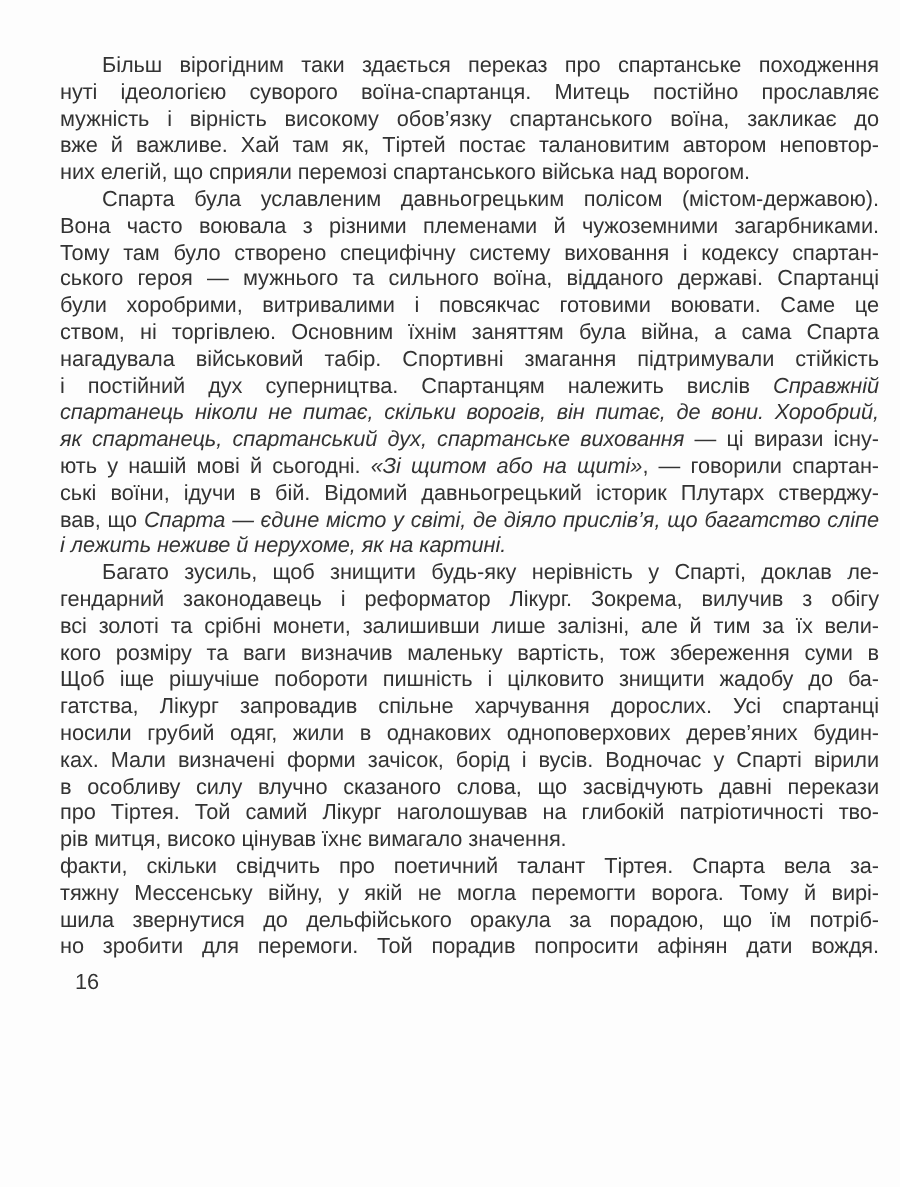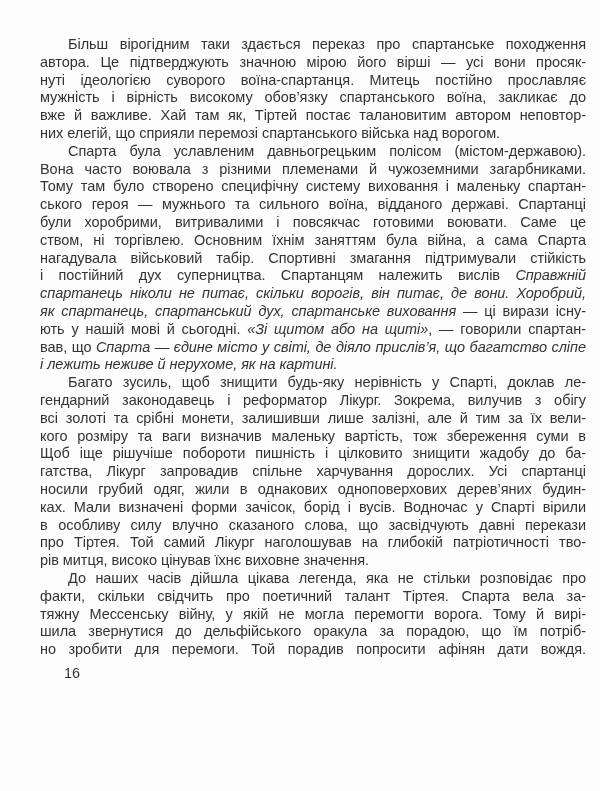--- a/index.html
+++ b/index.html
@@ -37,68 +37,67 @@
   .line.last {
     text-align-last: left;
   }
   .line.indent {
     text-indent: 28px;
   }
   .line i {
   }
   .page-number {
     margin-top: 6px;
-    margin-left: 24px;
+    margin-left: 10px;
     font-size: 14.5px;
     line-height: 17.8px;
   }
 </style>
 </head>
 <body>
 
 <div class="page">
   <div class="text-block">
       <div class="paragraph">
         <div class="line indent"><span>Більш вірогідним таки здається переказ про спартанське походження</span></div>
-        <div class="line"><span>автора. Це підтверджують значною мірою його вірші — усі вони просяк-</span></div>
         <div class="line"><span>нуті ідеологією суворого воїна-спартанця. Митець постійно прославляє</span></div>
         <div class="line"><span>мужність і вірність високому обов’язку спартанського воїна, закликає до</span></div>
         <div class="line"><span>вже й важливе. Хай там як, Тіртей постає талановитим автором неповтор-</span></div>
         <div class="line last"><span>них елегій, що сприяли перемозі спартанського війська над ворогом.</span></div>
       </div>
       <div class="paragraph">
         <div class="line indent"><span>Спарта була уславленим давньогрецьким полісом (містом-державою).</span></div>
         <div class="line"><span>Вона часто воювала з різними племенами й чужоземними загарбниками.</span></div>
-        <div class="line"><span>Тому там було створено специфічну систему виховання і маленьку спартан-</span></div>
+        <div class="line"><span>Тому там було створено специфічну систему виховання і кодексу спартан-</span></div>
         <div class="line"><span>ського героя — мужнього та сильного воїна, відданого державі. Спартанці</span></div>
         <div class="line"><span>були хоробрими, витривалими і повсякчас готовими воювати. Саме це</span></div>
         <div class="line"><span>ством, ні торгівлею. Основним їхнім заняттям була війна, а сама Спарта</span></div>
         <div class="line"><span>нагадувала військовий табір. Спортивні змагання підтримували стійкість</span></div>
         <div class="line"><span>і постійний дух суперництва. Спартанцям належить вислів </span><i>Справжній</i></div>
         <div class="line"><i>спартанець ніколи не питає, скільки ворогів, він питає, де вони. Хоробрий,</i></div>
         <div class="line"><i>як спартанець, спартанський дух, спартанське виховання</i><span> — ці вирази існу-</span></div>
         <div class="line"><span>ють у нашій мові й сьогодні. </span><i>«Зі щитом або на щиті»</i><span>, — говорили спартан-</span></div>
+        <div class="line"><span>ські воїни, ідучи в бій. Відомий давньогрецький історик Плутарх стверджу-</span></div>
         <div class="line"><span>вав, що </span><i>Спарта — єдине місто у світі, де діяло прислів’я, що багатство сліпе</i></div>
         <div class="line last"><i>і лежить неживе й нерухоме, як на картині.</i></div>
       </div>
       <div class="paragraph">
         <div class="line indent"><span>Багато зусиль, щоб знищити будь-яку нерівність у Спарті, доклав ле-</span></div>
         <div class="line"><span>гендарний законодавець і реформатор Лікург. Зокрема, вилучив з обігу</span></div>
         <div class="line"><span>всі золоті та срібні монети, залишивши лише залізні, але й тим за їх вели-</span></div>
         <div class="line"><span>кого розміру та ваги визначив маленьку вартість, тож збереження суми в</span></div>
         <div class="line"><span>Щоб іще рішучіше побороти пишність і цілковито знищити жадобу до ба-</span></div>
         <div class="line"><span>гатства, Лікург запровадив спільне харчування дорослих. Усі спартанці</span></div>
         <div class="line"><span>носили грубий одяг, жили в однакових одноповерхових дерев’яних будин-</span></div>
         <div class="line"><span>ках. Мали визначені форми зачісок, борід і вусів. Водночас у Спарті вірили</span></div>
         <div class="line"><span>в особливу силу влучно сказаного слова, що засвідчують давні перекази</span></div>
         <div class="line"><span>про Тіртея. Той самий Лікург наголошував на глибокій патріотичності тво-</span></div>
-        <div class="line last"><span>рів митця, високо цінував їхнє виховне значення.</span></div>
+        <div class="line last"><span>рів митця, високо цінував їхнє вимагало значення.</span></div>
       </div>
       <div class="paragraph">
-        <div class="line indent"><span>До наших часів дійшла цікава легенда, яка не стільки розповідає про</span></div>
         <div class="line"><span>факти, скільки свідчить про поетичний талант Тіртея. Спарта вела за-</span></div>
         <div class="line"><span>тяжну Мессенську війну, у якій не могла перемогти ворога. Тому й вирі-</span></div>
         <div class="line"><span>шила звернутися до дельфійського оракула за порадою, що їм потріб-</span></div>
         <div class="line"><span>но зробити для перемоги. Той порадив попросити афінян дати вождя.</span></div>
       </div>
     </div>
   <div class="page-number">16</div>
 </div>
 
 </body></html>

